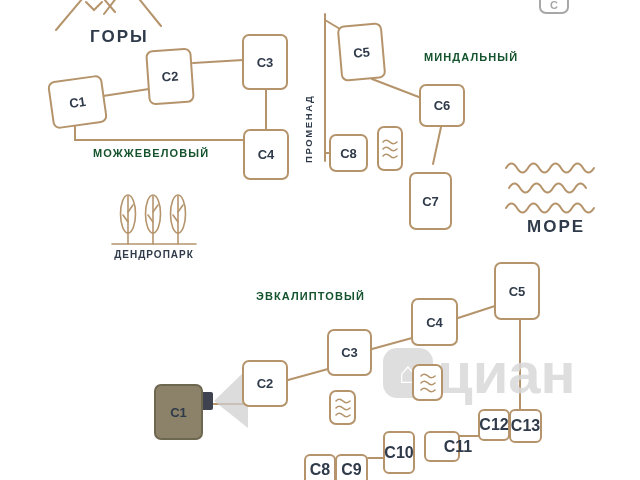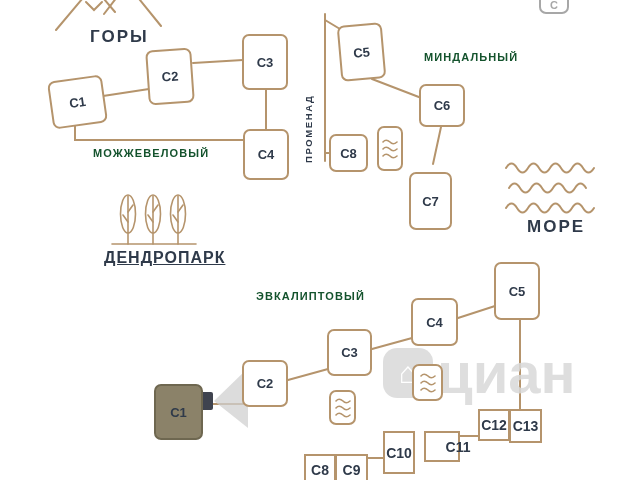--- a/index.html
+++ b/index.html
@@ -6,36 +6,36 @@
   .canvas{
     position:relative;width:640px;height:480px;background:#ffffff;overflow:hidden;
     font-family:"Liberation Sans",sans-serif;
   }
   .layer{position:absolute;left:0;top:0;}
   .bld{
     position:absolute;background:#fff;border:2px solid #b5946c;border-radius:7px;
     display:flex;align-items:center;justify-content:center;
     font-weight:bold;font-size:13px;color:#2f3a4a;z-index:3;box-sizing:border-box;
   }
-  .bld.small{font-size:14px;border-radius:0;}
+  .bld.small{font-size:16px;border-radius:6px;}
   .bld.dark{background:#8b8269;border-color:#6e6750;color:#2f3a4a;}
   .iconbox{
     position:absolute;background:#fff;border:2px solid #b5946c;border-radius:7px;
     display:flex;align-items:center;justify-content:center;z-index:3;box-sizing:border-box;
   }
   .district{
     position:absolute;font-weight:bold;color:#14532d;letter-spacing:1.1px;
     font-size:11px;z-index:4;white-space:nowrap;
   }
   .landmark{
     position:absolute;font-weight:bold;color:#2f3a4a;z-index:4;white-space:nowrap;
     text-align:center;
   }
   .lm-small{font-size:17px;letter-spacing:2px;}
-  .lm-tiny{font-size:16px;letter-spacing:1px;text-decoration:underline;}
+  .lm-tiny{font-size:10px;letter-spacing:1px;}
   .promenad{
     position:absolute;left:303px;top:163px;transform:rotate(-90deg);transform-origin:0 0;
     font-weight:bold;font-size:9.5px;letter-spacing:1.6px;color:#2f3a4a;z-index:4;white-space:nowrap;
   }
   .watermark{
     position:absolute;left:383px;top:348px;z-index:2;display:flex;align-items:center;opacity:.85;
   }
   .wm-logo{
     width:50px;height:50px;border-radius:14px;background:#d9d9d9;
     display:flex;align-items:center;justify-content:center;color:#fff;font-size:30px;font-weight:bold;

